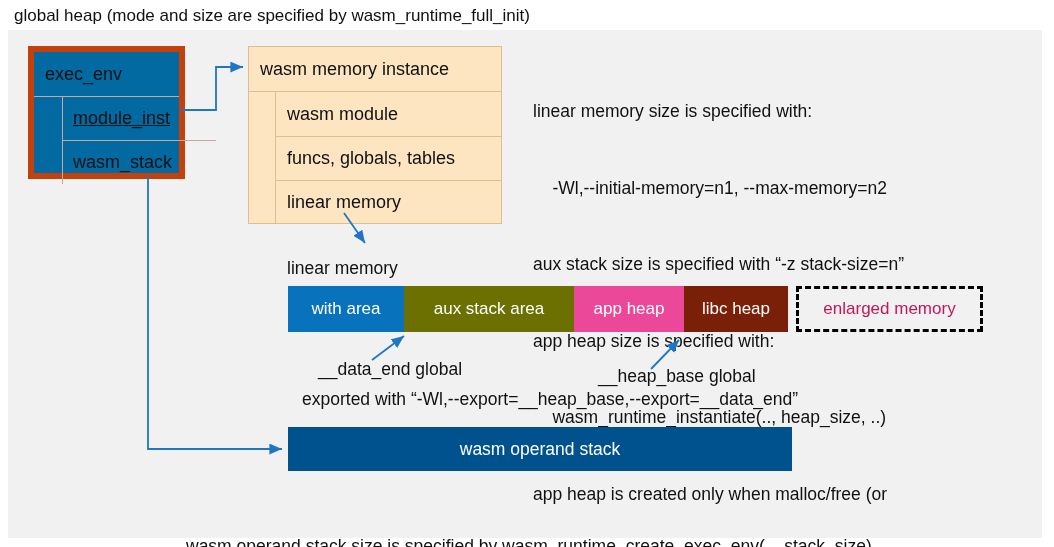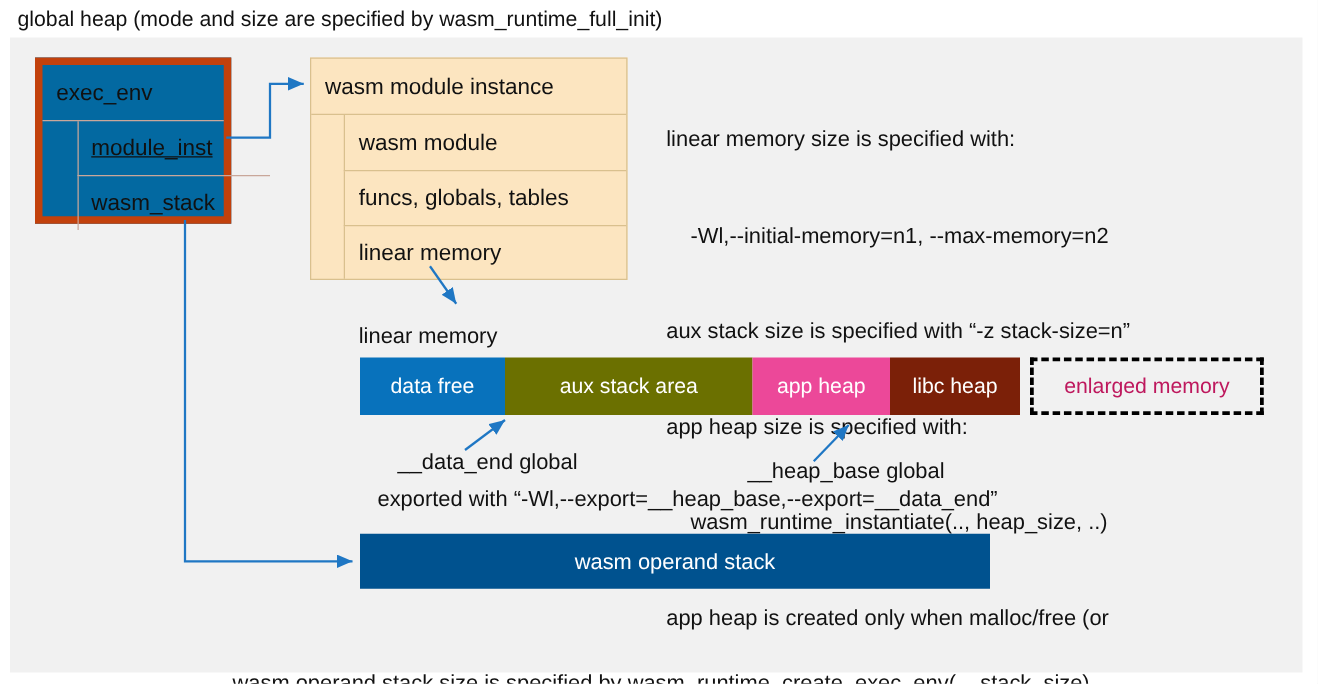--- a/index.html
+++ b/index.html
@@ -171,40 +171,40 @@
 
   <div class="panel"></div>
 
   <div class="exec-env">
     <div class="hdr">exec_env</div>
     <div class="sub r1">module_inst</div>
     <div class="sub r2">wasm_stack</div>
   </div>
 
   <div class="wmi">
-    <div class="hdr">wasm module instance</div>
+    <div class="hdr">wasm memory instance</div>
     <div class="sub r1">wasm module</div>
     <div class="sub r2">funcs, globals, tables</div>
     <div class="sub r3">linear memory</div>
   </div>
 
   <div class="notes">
     <div>linear memory size is specified with:</div>
     <div>    -Wl,--initial-memory=n1, --max-memory=n2</div>
     <div>aux stack size is specified with “-z stack-size=n”</div>
     <div>app heap size is specified with:</div>
     <div>    wasm_runtime_instantiate(.., heap_size, ..)</div>
     <div>app heap is created only when malloc/free (or</div>
     
   </div>
 
   <div class="lm-label">linear memory</div>
   <div class="membar">
-    <div class="seg" style="width: 116px; background: rgb(8, 114, 188);">data free</div>
-    <div class="seg" style="width: 198px; background: rgb(107, 112, 0);">aux stack area</div>
+    <div class="seg" style="width: 116px; background: rgb(8, 114, 188);">with area</div>
+    <div class="seg" style="width: 170px; background: rgb(107, 112, 0);">aux stack area</div>
     <div class="seg" style="width: 110px; background: #ec4899;">app heap</div>
     <div class="seg" style="width: 104px; background: rgb(123, 32, 8);">libc heap</div>
     <div class="seg enlarged" style="width: 187px;">enlarged memory</div>
   </div>
 
   <div class="ann ann-data-end">__data_end global</div>
   <div class="ann ann-heap-base">__heap_base global</div>
   <div class="ann ann-exported">exported with “-Wl,--export=__heap_base,--export=__data_end”</div>
 
   <div class="opstack">wasm operand stack</div>

